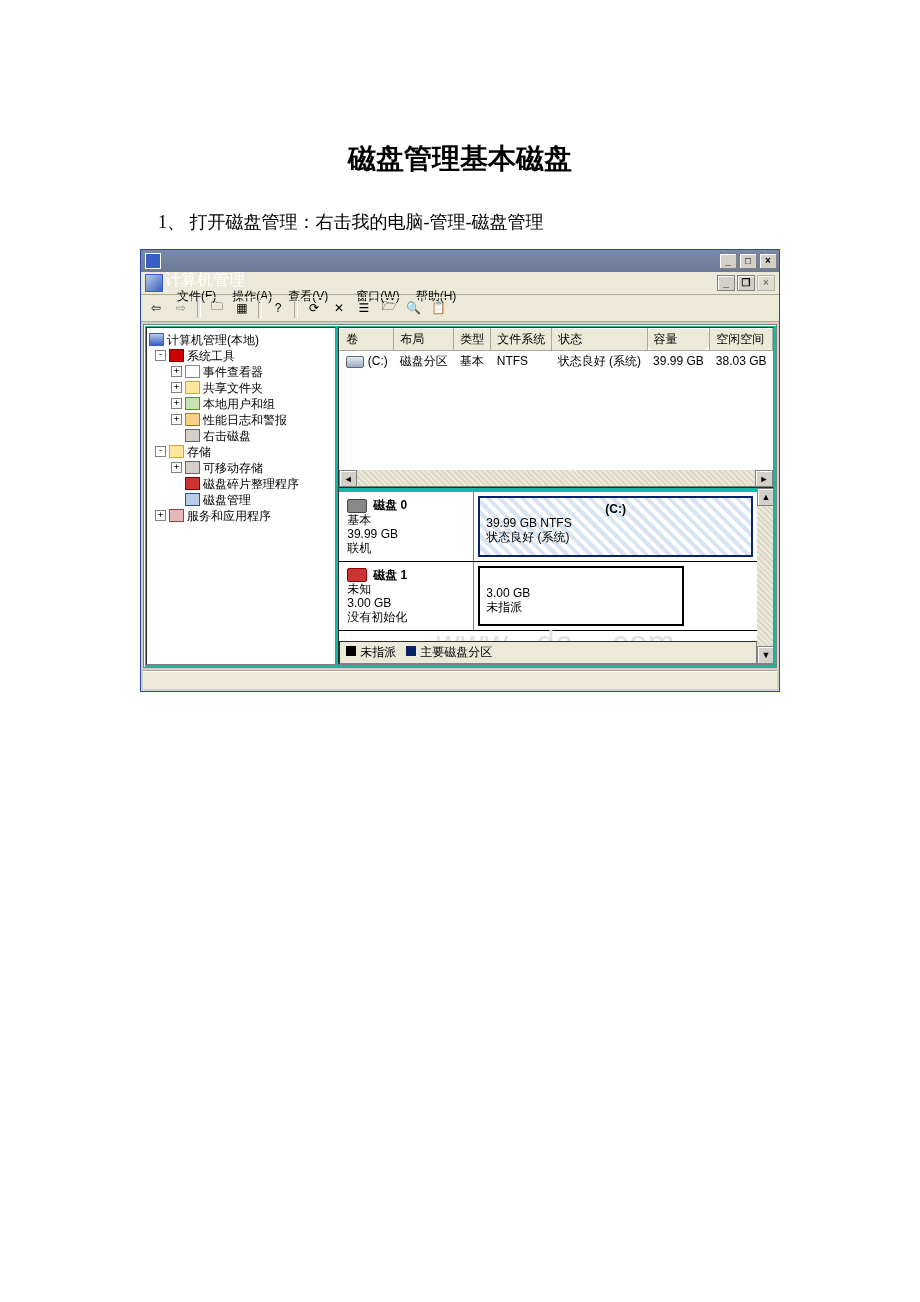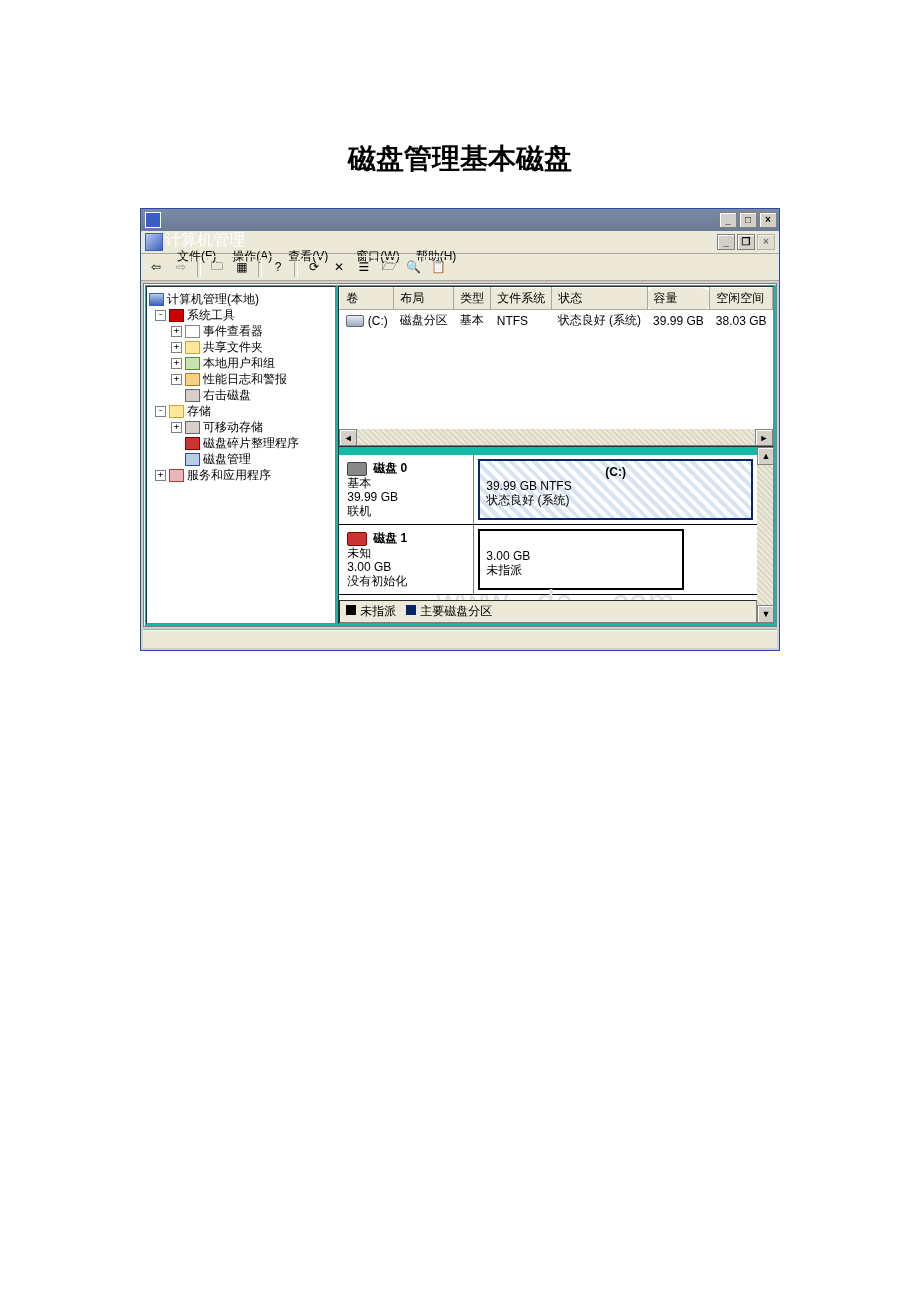--- a/index.html
+++ b/index.html
@@ -43,40 +43,41 @@
   .grid th{background:#ece9d8; border:1px solid; border-color:#fff #aca899 #aca899 #fff; font-weight:normal; text-align:left; padding:2px 6px; height:16px;white-space:nowrap;}
   .grid td{padding:2px 6px;white-space:nowrap;}
   .hscroll{position:absolute;bottom:0;left:0;right:0;height:16px;background:#ece9d8;display:flex;}
   .hscroll .ar{width:16px;height:16px;background:#d4d0c8;border:1px solid #808080;box-shadow:inset 1px 1px #fff;display:flex;align-items:center;justify-content:center;font-size:9px;}
   .hscroll .trk{flex:1;background:repeating-linear-gradient(45deg,#ece9d8,#ece9d8 2px,#dcd8c8 2px,#dcd8c8 4px);}
   .graphical { flex:1; background:#fff; border:1px inset #808080; position:relative; overflow:hidden;}
   .vscroll{position:absolute;top:0;right:0;bottom:0;width:16px;background:#ece9d8;display:flex;flex-direction:column;}
   .vscroll .ar{height:16px;width:16px;background:#d4d0c8;border:1px solid #808080;box-shadow:inset 1px 1px #fff;display:flex;align-items:center;justify-content:center;font-size:9px;}
   .vscroll .trk{flex:1;background:repeating-linear-gradient(45deg,#ece9d8,#ece9d8 2px,#dcd8c8 2px,#dcd8c8 4px);}
   .disk-row{display:flex;border-bottom:1px solid #000;margin-right:16px;}
-  .disk-row.sel{border-top:8px solid #14b8a6;}
+  .disk-row.sel{border-top:4px solid #14b8a6;}
   .dinfo{width:120px;padding:6px 6px 6px 8px;font-size:12px;line-height:14px;border-right:1px solid #808080;}
   .dinfo .dicon{display:inline-block;width:18px;height:12px;background:#888;border:1px solid #444;border-radius:2px;margin-right:6px;vertical-align:middle;}
   .dinfo .dicon.red{background:#c33;border-color:#800;}
   .dtitle{font-weight:bold;}
   .part{flex:1;display:flex;padding:4px;}
   .pbox{border:2px solid #0a246a;flex:1;padding:4px 6px;font-size:12px;line-height:14px;background:repeating-linear-gradient(45deg,#fff,#fff 4px,#d8e4f4 4px,#d8e4f4 8px);text-align:center;}
   .pbox.unalloc{border:2px solid #000;background:#fff;text-align:left;}
   .legend{background:#ece9d8;border:1px inset #808080;padding:2px 6px;font-size:12px;display:flex;gap:10px;align-items:center;margin-right:0;}
   .lsq{width:10px;height:10px;display:inline-block;margin-right:4px;}
   .lsq.b{background:#000;} .lsq.n{background:#0a246a;}
   .statusbar{height:18px;background:#ece9d8;border-top:1px solid #aca899;margin:0 2px 2px;box-shadow:inset 0 1px #fff;}
   .vol-icon{display:inline-block;width:16px;height:10px;background:linear-gradient(#e8ecf4,#98acc4);border:1px solid #666;border-radius:2px;vertical-align:middle;margin-right:4px;}
   .watermark{position:absolute;bottom:6px;left:50%;transform:translateX(-50%);font:32px/1 Arial;color:#e0e0e0;letter-spacing:1px;pointer-events:none;}
 </style>
 </head>
 <body>
 
 <div class="page">
   <h1>磁盘管理基本磁盘</h1>
+  <p class="para" style="text-indent:1em;margin-bottom:8px;">1、 打开磁盘管理：右击我的电脑-管理-磁盘管理</p>
 
   <div class="app-wrap">
 
     <div class="titlebar">
       <span class="ticon"></span>
       <span class="ttext">计算机管理</span>
       <div class="winbtns">
         <div class="winbtn">_</div>
         <div class="winbtn">□</div>
         <div class="winbtn">×</div>

